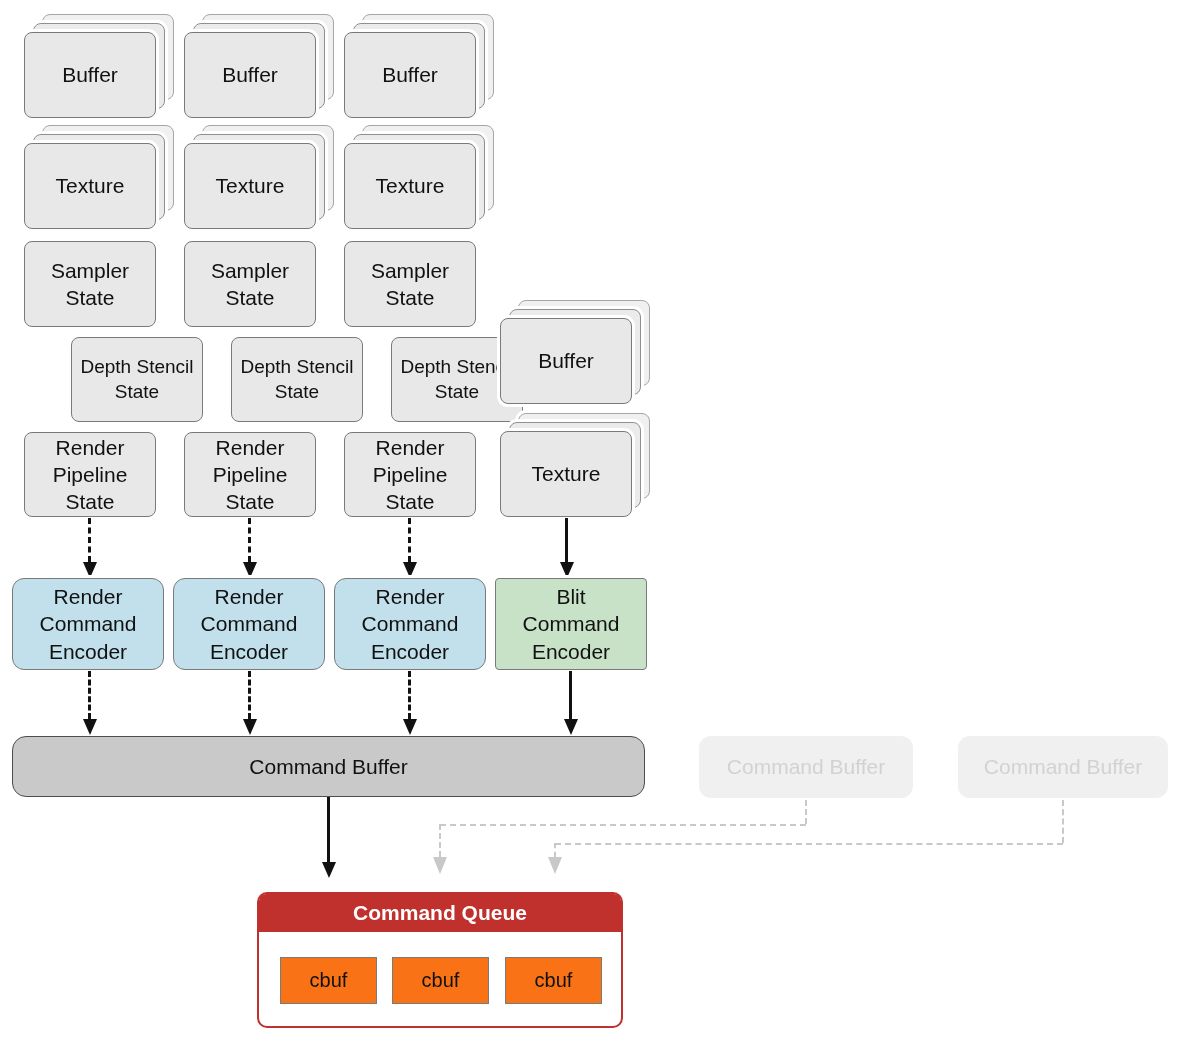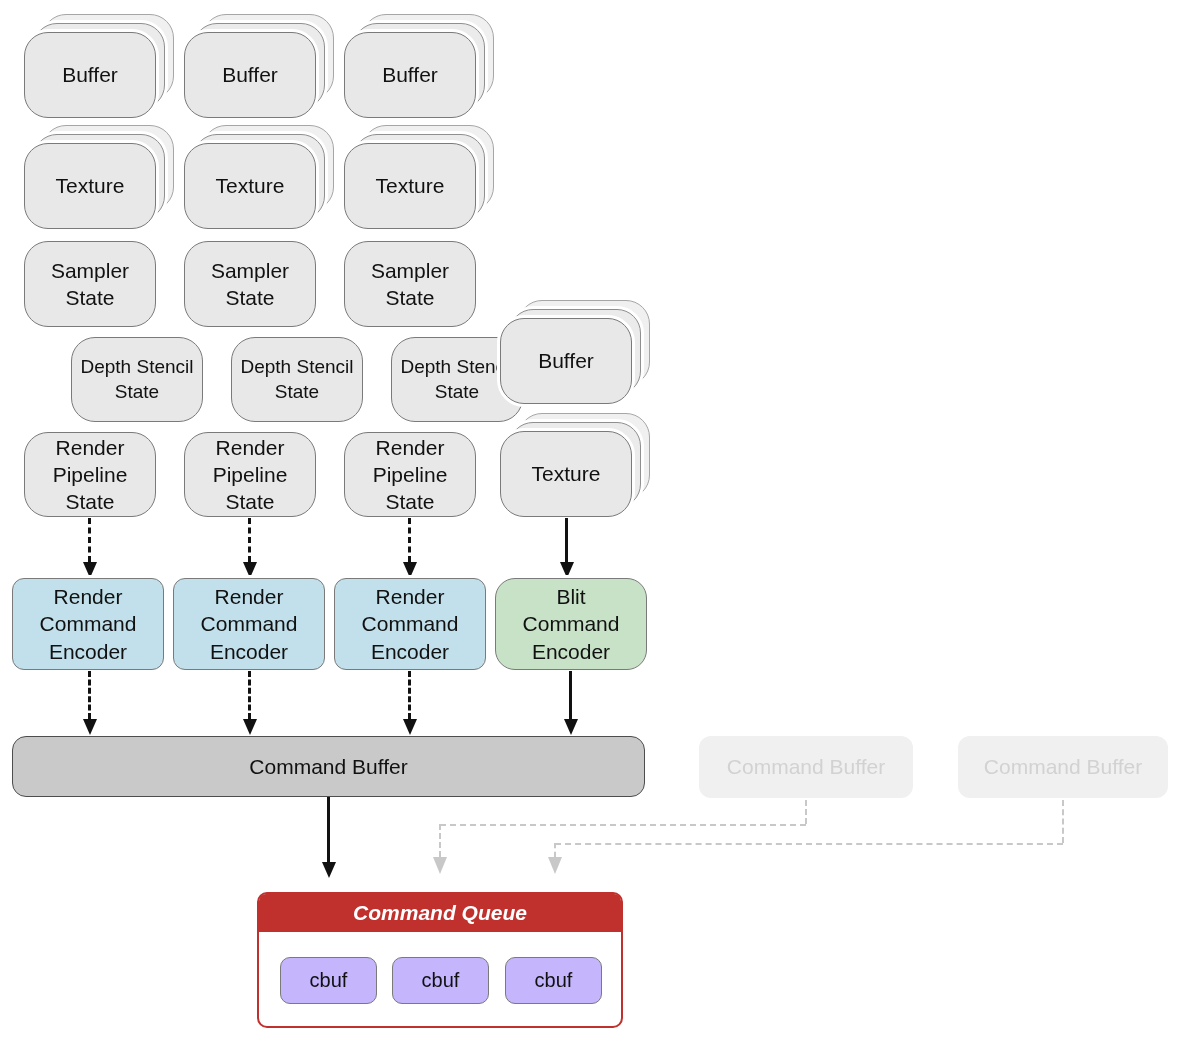--- a/index.html
+++ b/index.html
@@ -2,48 +2,48 @@
 <html><head>
 <meta charset="utf-8">
 <style>
   html,body{margin:0;padding:0;background:#ffffff;}
   .canvas{
     position:relative;width:1186px;height:1044px;background:#ffffff;
     font-family:"Liberation Sans",sans-serif;color:#111;overflow:hidden;
   }
   .card{
     position:absolute;background:#e8e8e8;border:1.6px solid #7a7a7a;
-    border-radius:24px;box-sizing:border-box;box-shadow:0 0 0 3px #ffffff;
+    border-radius:8px;box-sizing:border-box;box-shadow:0 0 0 3px #ffffff;
   }
   .lbl{
     display:flex;align-items:center;justify-content:center;text-align:center;
     white-space:pre-line;font-size:21px;line-height:1.3;
   }
   .stack{position:absolute;}
   .ghost1{background:#ebebeb;border-color:#8f8f8f;}
   .ghost2{background:#f0f0f0;border-color:#a6a6a6;}
   .small{font-size:19px;margin-left:47px;}
   .enc-render{background:#c1e0eb;border-radius:12px;}
-  .enc-blit{background:#c8e2c7;border-radius:20px;}
+  .enc-blit{background:#c8e2c7;border-radius:4px;}
   .cmdbuf{background:#c9c9c9;border:1.6px solid #4d4d4d;border-radius:14px;box-shadow:none;}
   .faded{
     position:absolute;background:#f0f0f0;border:none;border-radius:12px;
     color:#d2d2d2;box-sizing:border-box;
   }
   .queue{
     position:absolute;background:#ffffff;border:2px solid #c0302c;
     border-radius:10px;box-sizing:border-box;
   }
   .queue-header{
     position:absolute;left:0;top:0;right:0;height:38px;background:#c0302c;
     border-radius:7px 7px 0 0;color:#ffffff;font-weight:bold;font-size:21px;
-    display:flex;align-items:center;justify-content:center;font-style:italic;
+    display:flex;align-items:center;justify-content:center;
   }
   .cbuf{
-    position:absolute;background:#c4b5fd;border:1.6px solid #7a7a7a;border-radius:10px;
+    position:absolute;background:#f97316;border:1.6px solid #7a7a7a;border-radius:0;
     box-sizing:border-box;display:flex;align-items:center;justify-content:center;
     font-size:20px;box-shadow:none;
   }
   
   .vdash{position:absolute;width:0;border-left:3px dashed #111;}
   .vsolid{position:absolute;width:0;border-left:3px solid #111;}
   .tri{position:absolute;width:0;height:0;border-left:7px solid transparent;border-right:7px solid transparent;border-top:16px solid #111;}
   .gvdash{position:absolute;width:0;border-left:2.5px dashed #c8c8c8;}
   .ghdash{position:absolute;height:0;border-top:2.5px dashed #c8c8c8;}
   .gtri{position:absolute;width:0;height:0;border-left:7px solid transparent;border-right:7px solid transparent;border-top:17px solid #c8c8c8;}

